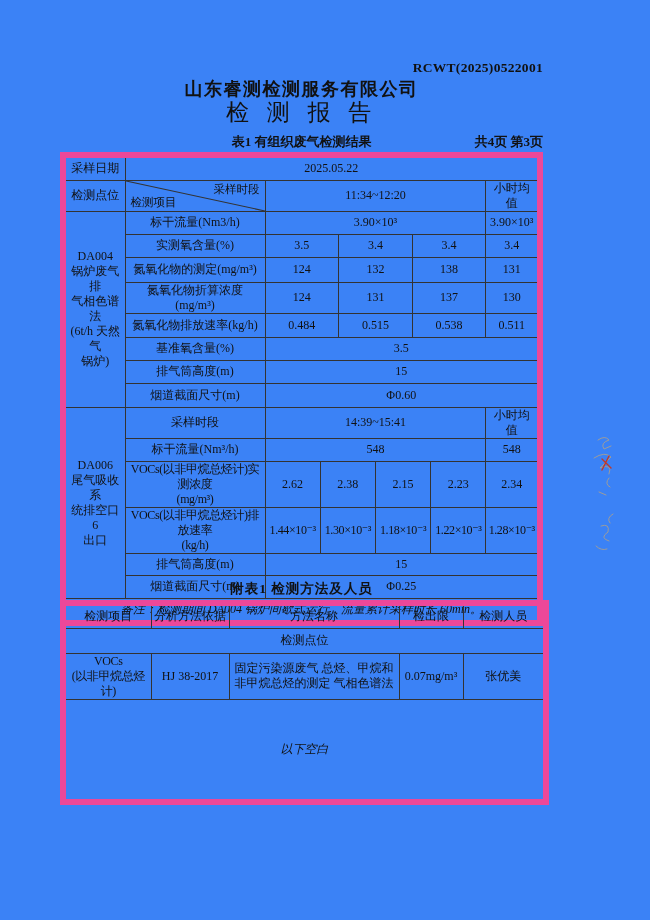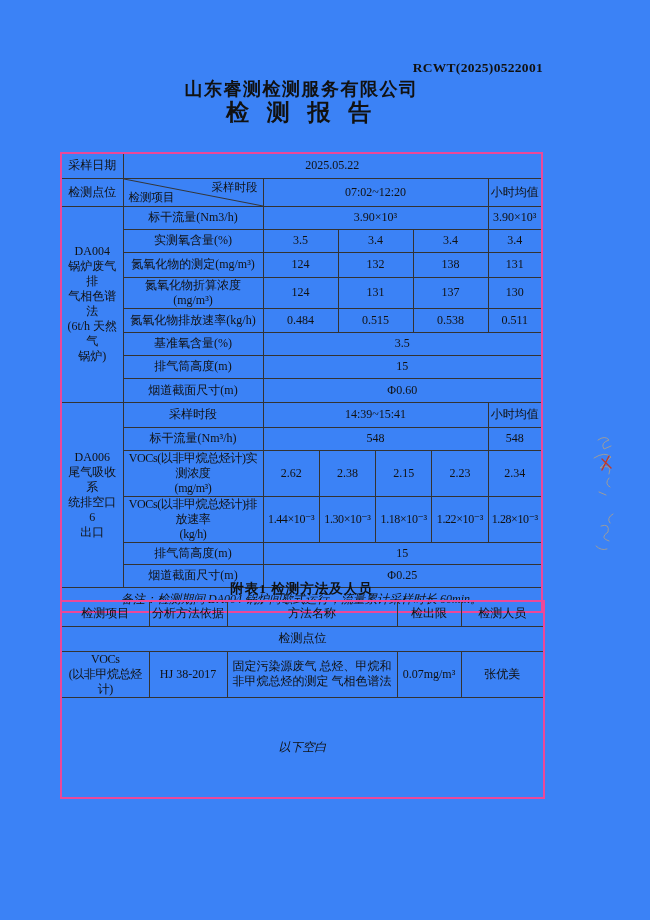--- a/index.html
+++ b/index.html
@@ -4,29 +4,29 @@
 <style>
   html,body{margin:0;padding:0;background:#e8e8e8;}
   .page{position:relative;width:650px;height:920px;background:#3b82f6;margin:0 auto;
         font-family:"Liberation Serif","DejaVu Serif",serif;color:#111;overflow:hidden;}
 
   .report-number{position:absolute;top:60px;left:60px;width:483px;text-align:right;
                  font-size:13.5px;font-weight:600;letter-spacing:0.3px;}
   .company{position:absolute;top:77px;left:60px;width:483px;text-align:center;
            font-size:18px;font-weight:700;letter-spacing:1.5px;}
   .title{position:absolute;top:97px;left:60px;width:483px;text-align:center;
-         font-size:23px;font-weight:700;letter-spacing:6px;}
+         font-size:23px;font-weight:400;letter-spacing:6px;}
   .caption-row{position:absolute;top:133px;left:60px;width:483px;height:18px;
                font-size:13px;font-weight:600;}
   .caption{position:absolute;left:50%;transform:translateX(-50%);white-space:nowrap;}
   .page-info{position:absolute;right:0;white-space:nowrap;}
   .appendix-title{position:absolute;top:580px;left:60px;width:483px;text-align:center;
                   font-size:13.5px;font-weight:700;letter-spacing:1px;}
 
-  table.t{border-collapse:collapse;table-layout:fixed;position:absolute;border:2px solid #ec4899;}
+  table.t{border-collapse:collapse;table-layout:fixed;position:absolute;border:6px solid #ec4899;}
   .t td{border:1px solid #333;text-align:center;vertical-align:middle;
         font-size:12px;padding:0 2px;overflow:hidden;line-height:1.25;}
   .main{left:60px;top:152px;width:483px;}
   .methods{left:60px;top:600px;width:483px;}
   .param{font-size:11.5px;}
   .tight{font-size:10.5px;letter-spacing:-0.4px;}
   .fs11{font-size:11px;letter-spacing:-0.4px;}
   .pre{white-space:pre-line;}
   .point{font-size:11.5px;}
   .left{text-align:left;padding:2px 5px;font-style:italic;}
@@ -39,20 +39,24 @@
 </style>
 </head>
 <body>
 
 <div class="page">
 
   <div class="report-number">RCWT(2025)0522001</div>
   <div class="company">山东睿测检测服务有限公司</div>
   <div class="title">检 测 报 告</div>
 
+  <div class="caption-row">
+    <span class="caption">表1  有组织废气检测结果</span>
+    <span class="page-info">共4页  第3页</span>
+  </div>
 
   <table class="t main">
     <colgroup>
       <col style="width:62px">
         <col style="width:140px">
       <col span="12">
         <col style="width:54px">
     </colgroup>
     <tbody>
         <tr style="height:25px">
@@ -61,21 +65,21 @@
     </tr>
     <tr style="height:28px">
       <td>检测点位</td>
       <td class="diag">
         <svg viewBox="0 0 140 28" preserveAspectRatio="none">
               <line x1="0" y1="0" x2="140" y2="28" stroke="#333" stroke-width="1"></line>
             </svg>
         <span class="lab-top">采样时段</span>
         <span class="lab-bot">检测项目</span>
       </td>
-      <td colspan="12">07:02~12:20</td>
+      <td colspan="12">11:34~12:20</td>
       <td>小时均值</td>
     </tr>
     <tr style="height:23px">
       <td rowspan="8" class="pre point">DA004
 锅炉废气排
 气相色谱法
 (6t/h 天然气
 锅炉)</td>
       <td class="param">标干流量(Nm3/h)</td>
       <td colspan="12">3.90×10³</td>

